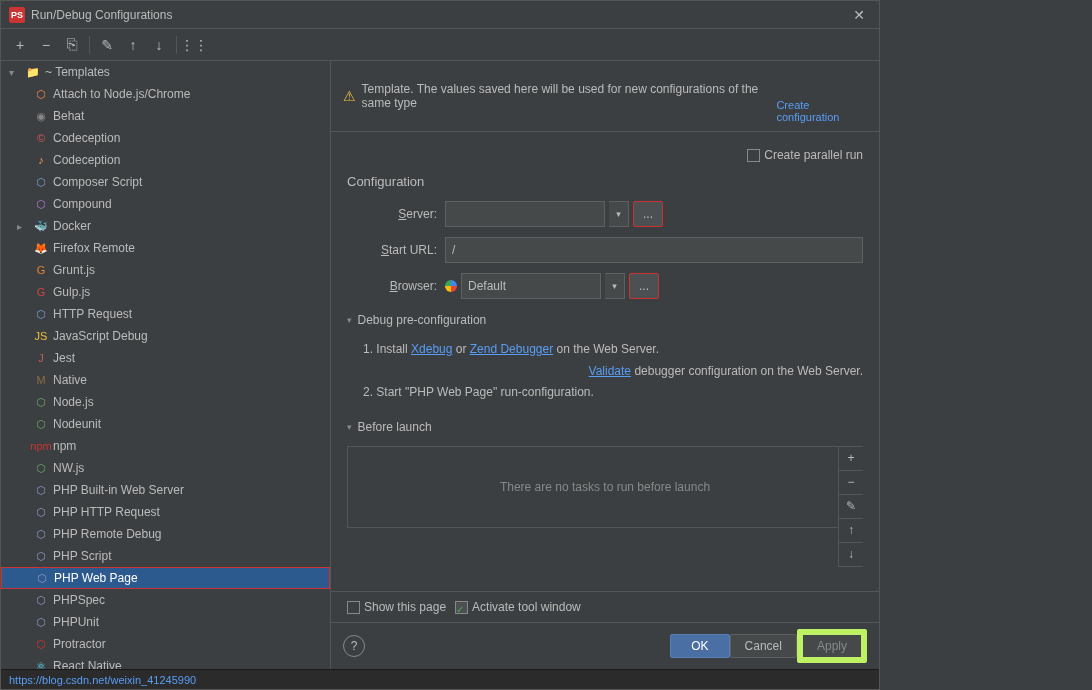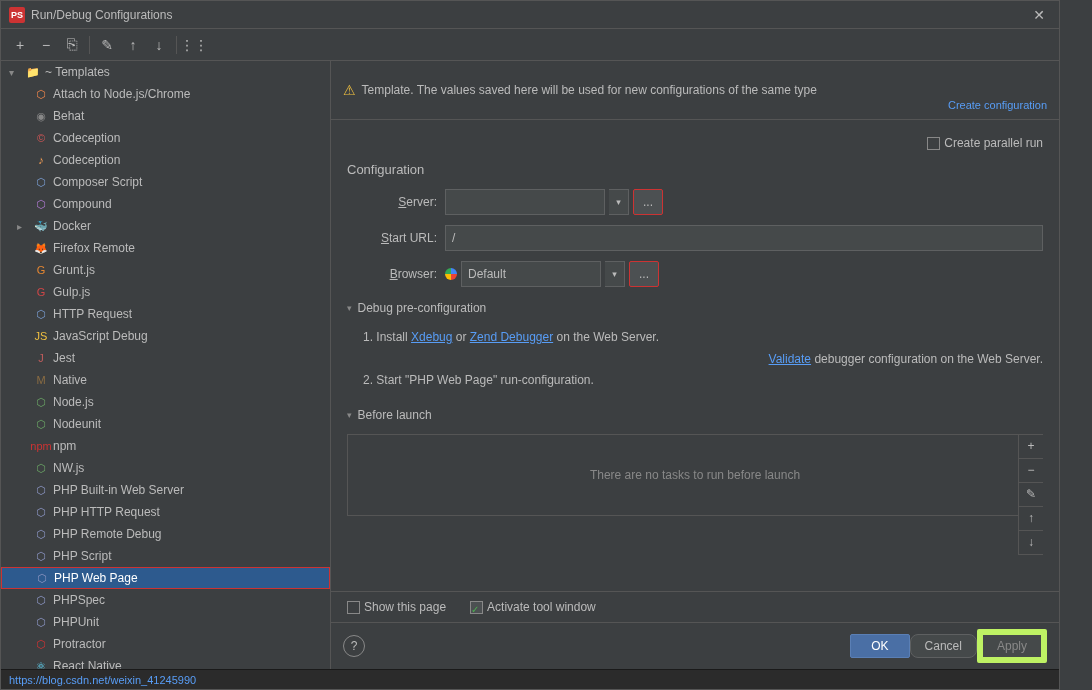--- a/index.html
+++ b/index.html
@@ -6,21 +6,21 @@
     body {
       font-family: 'Segoe UI', Arial, sans-serif;
       font-size: 12px;
       background: #3c3f41;
       color: #bbbbbb;
       width: 1092px;
       height: 690px;
       overflow: hidden;
     }
     .window {
-      width: 1060px;
+      width: 880px;
       height: 690px;
       background: #3c3f41;
       border: 1px solid #555;
       display: flex;
       flex-direction: column;
     }
     .titlebar {
       background: #3c3f41;
       height: 28px;
       display: flex;
@@ -316,21 +316,21 @@
       cursor: pointer;
       display: flex;
       align-items: center;
       justify-content: center;
       font-size: 12px;
     }
     .bottom-options {
       padding: 8px 16px;
       display: flex;
       align-items: center;
-      gap: 24px;
+      gap: 9px;
       border-top: 1px solid #555;
     }
     .checkbox-wrap {
       display: flex;
       align-items: center;
       gap: 4px;
     }
     .cb {
       width: 13px;
       height: 13px;
@@ -379,21 +379,21 @@
       font-size: 12px;
       border-radius: 2px;
     }
     .btn-cancel {
       background: #45494a;
       border: 1px solid #5e6061;
       color: #bbbbbb;
       padding: 4px 14px;
       cursor: pointer;
       font-size: 12px;
-      border-radius: 8px;
+      border-radius: 2px;
     }
     .btn-apply {
       background: #45494a;
       border: 6px solid #bef264;
       color: #888;
       padding: 4px 14px;
       cursor: pointer;
       font-size: 12px;
       border-radius: 2px;
     }

